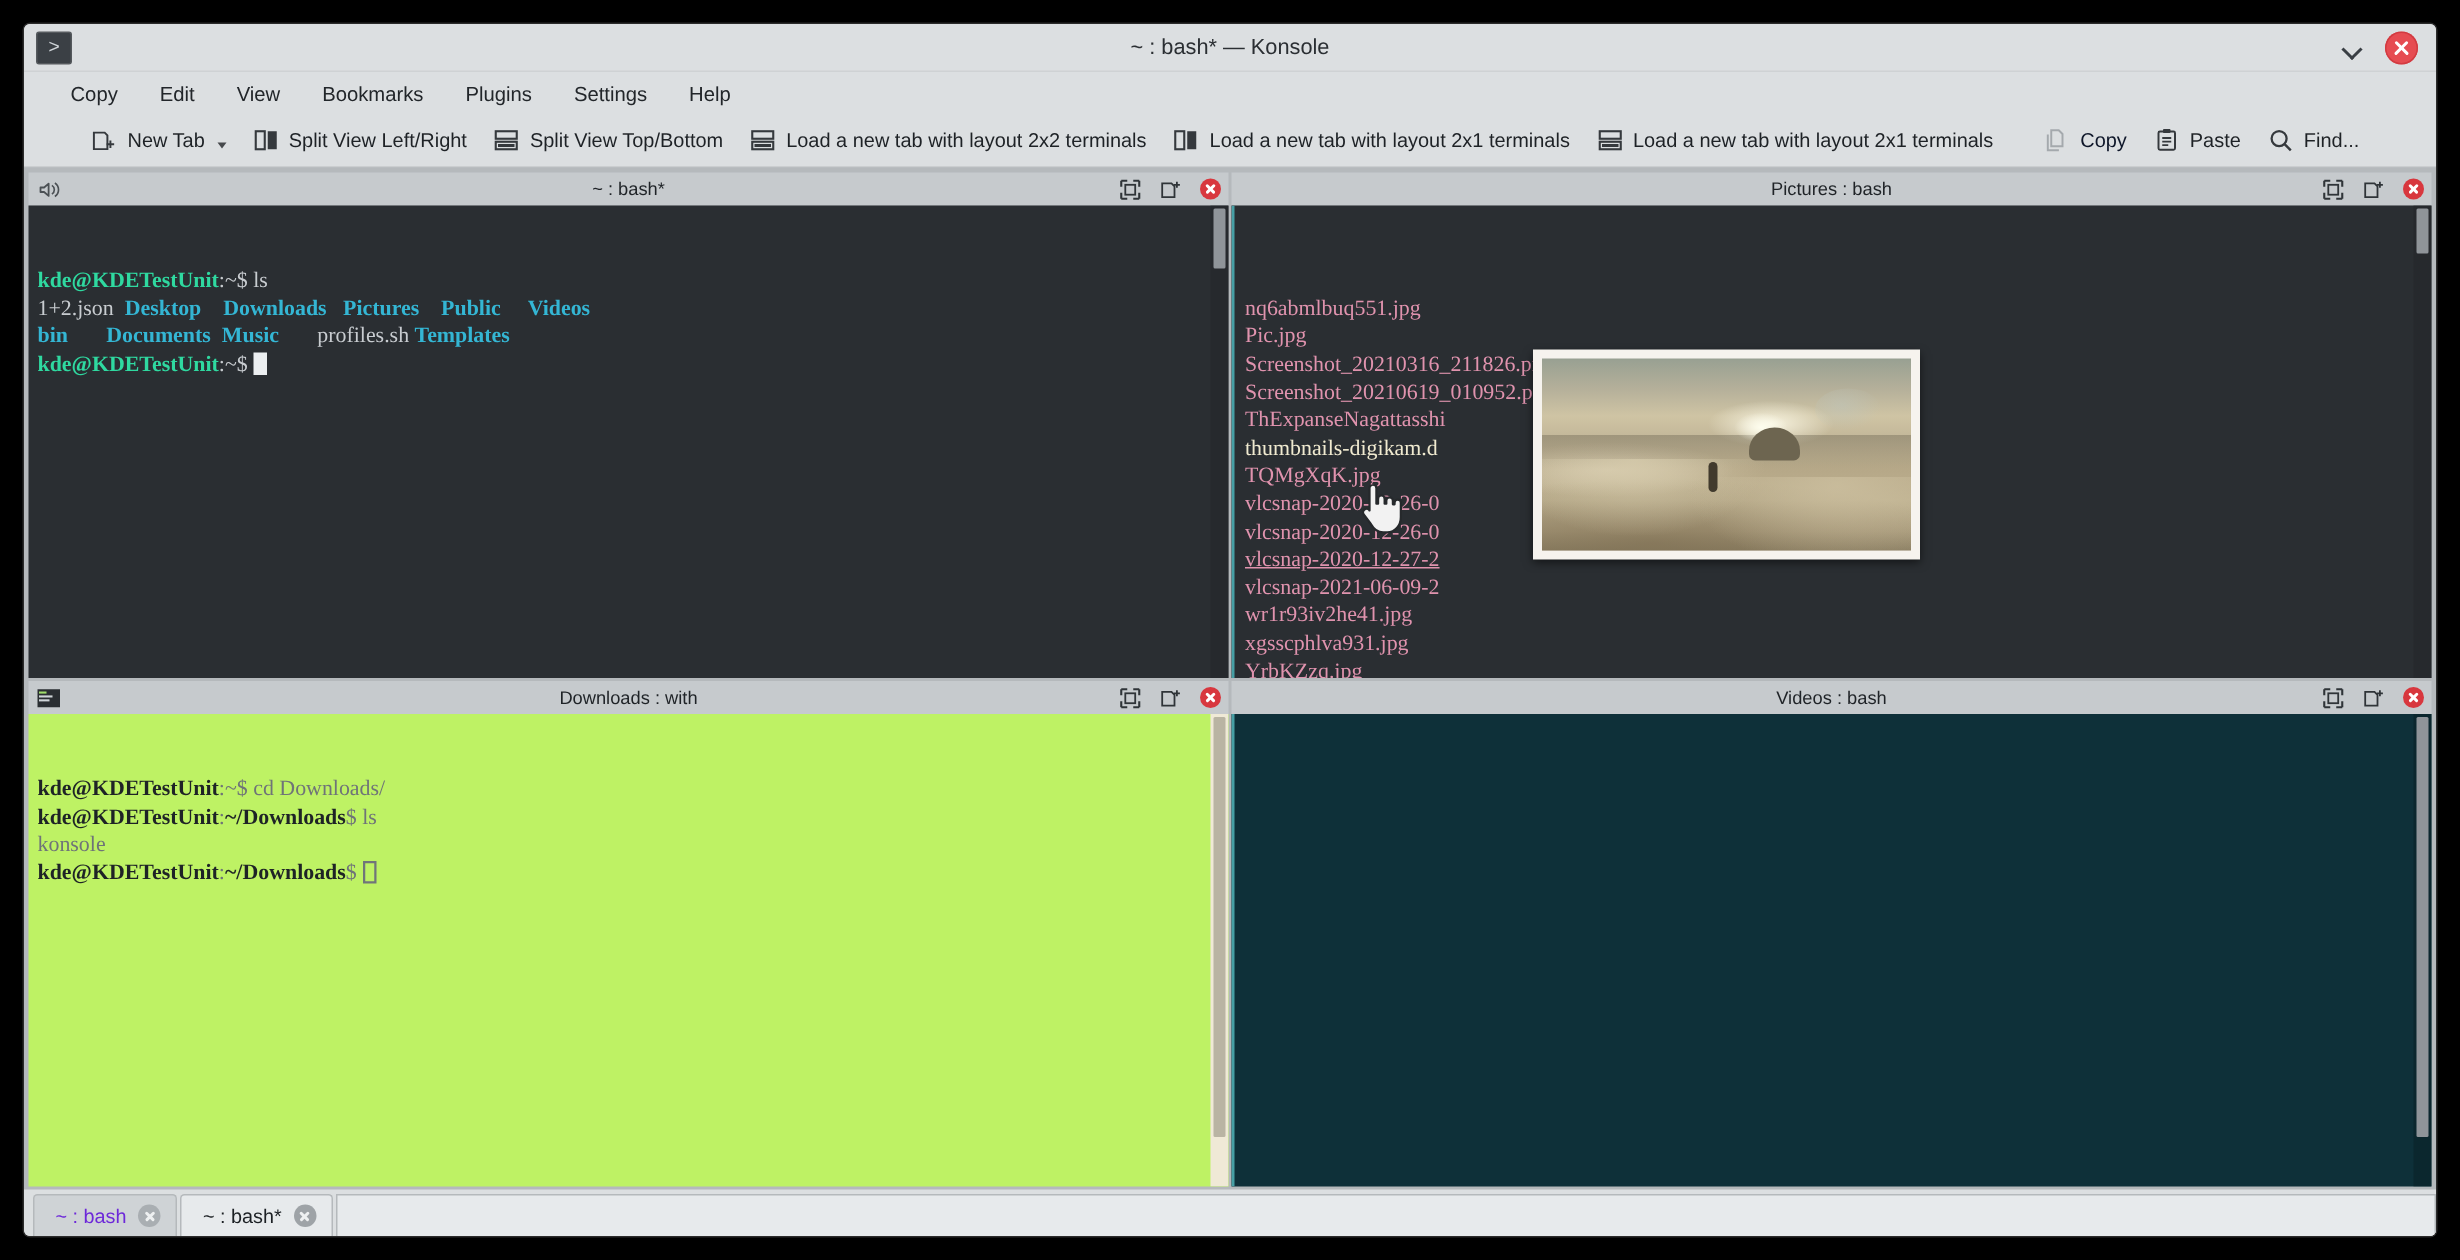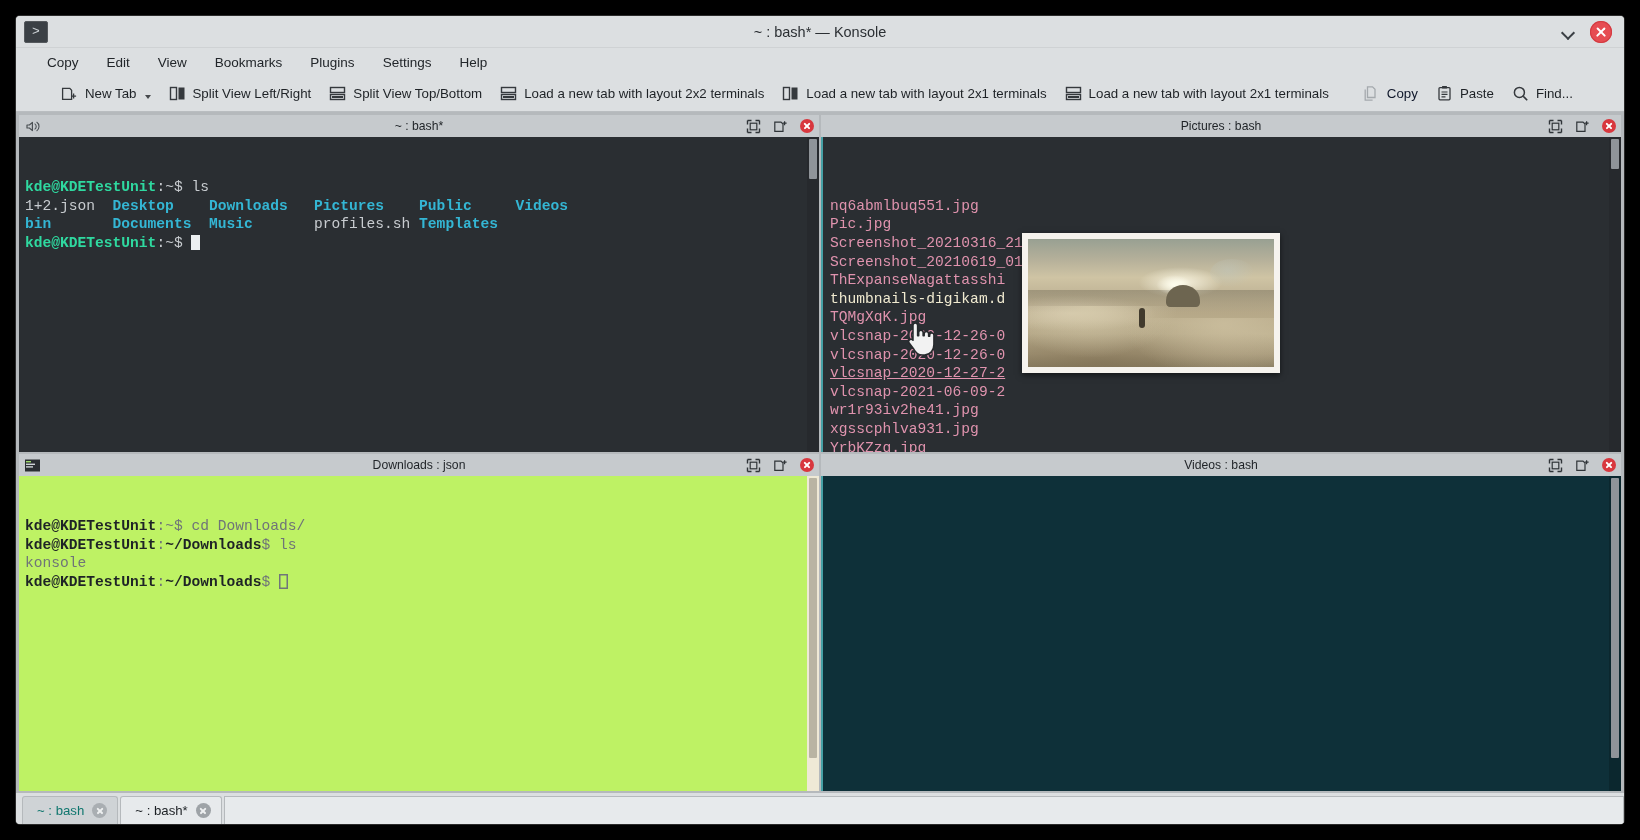--- a/index.html
+++ b/index.html
@@ -130,21 +130,21 @@
   }
   .hclose::before,.hclose::after{
     content:"";position:absolute;left:3px;top:6px;width:8px;height:1.8px;background:#fff;border-radius:1px;
   }
   .hclose::before{transform:rotate(45deg);}
   .hclose::after{transform:rotate(-45deg);}
   .pane-left-ico{ width:17px;height:15px;flex:0 0 17px; z-index:2;}
 
   .term{
     flex:1 1 auto; position:relative; overflow:hidden;
-    font-family:Liberation Mono, monospace;
+    font-family:Liberation Serif, serif;
     font-size:14.6px; line-height:18.6px;
     padding:4px 0 0 6px;
     white-space:pre;
   }
   .term.dark{ background:#2a2e32; color:#d4d4d4; }
   .term.cream{ background:#bef264; color:#4b4f52; }
   .term.teal { background:#0e3039; color:#d8e2e4; }
 
   .scroll{
     position:absolute; right:0; top:0; bottom:0; width:12px;
@@ -235,21 +235,21 @@
   #tabbar{
     height:32px; flex:0 0 32px;
     background:#dcdfe1;
     display:flex; align-items:flex-end;
     padding-left:6px;
     border-top:1px solid #b5b9bc;
   }
   .tab{
     height:28px; display:flex; align-items:center; gap:8px;
     padding:0 10px 0 14px; font-size:13.2px;
-    background:#cfd3d6; color:#0f766e;
+    background:#cfd3d6; color:#6d28d9;
     border:1px solid #b5b9bc; border-bottom:none;
     border-radius:3px 3px 0 0;
     margin-right:2px; cursor:pointer;
   }
   .tab.active{ background:#e7eaec; color:#1c2024; }
   .tabx{
     width:15px;height:15px;border-radius:50%;
     background:#a9aeb2; position:relative; flex:0 0 15px; cursor:pointer;
   }
   .tab.active .tabx{ background:#9ea3a7; }
@@ -438,21 +438,21 @@
     <div class="pane">
       <div class="pane-hdr">
         <span class="pane-left-ico">
           <svg viewBox="0 0 17 15" width="17" height="15">
               <rect x="1" y="1.5" width="15" height="12" fill="#2a2e32"></rect>
               <rect x="2" y="3" width="5" height="1.4" fill="#9fdc6a"></rect>
               <rect x="2" y="5.6" width="9" height="1.4" fill="#cfd4d8"></rect>
               <rect x="2" y="8.2" width="7" height="1.4" fill="#cfd4d8"></rect>
             </svg>
         </span>
-        <span class="htitle">Downloads : json</span>
+        <span class="htitle">Downloads : with</span>
         <span class="hicons">
           <span class="hico">
             <svg viewBox="0 0 15 15" width="15" height="15">
                 <path d="M1.5 1.5h4M1.5 1.5v4M13.5 1.5h-4M13.5 1.5v4M1.5 13.5h4M1.5 13.5v-4M13.5 13.5h-4M13.5 13.5v-4" stroke="#2f3438" stroke-width="1.4" fill="none"></path>
                 <rect x="4.2" y="4.2" width="6.6" height="6.6" fill="none" stroke="#2f3438" stroke-width="1.2"></rect>
               </svg>
           </span>
           <span class="hico">
             <svg viewBox="0 0 15 15" width="15" height="15">
                 <path d="M1.8 3.2h6.2l2 2v7.2H1.8z" fill="none" stroke="#2f3438" stroke-width="1.2"></path>

